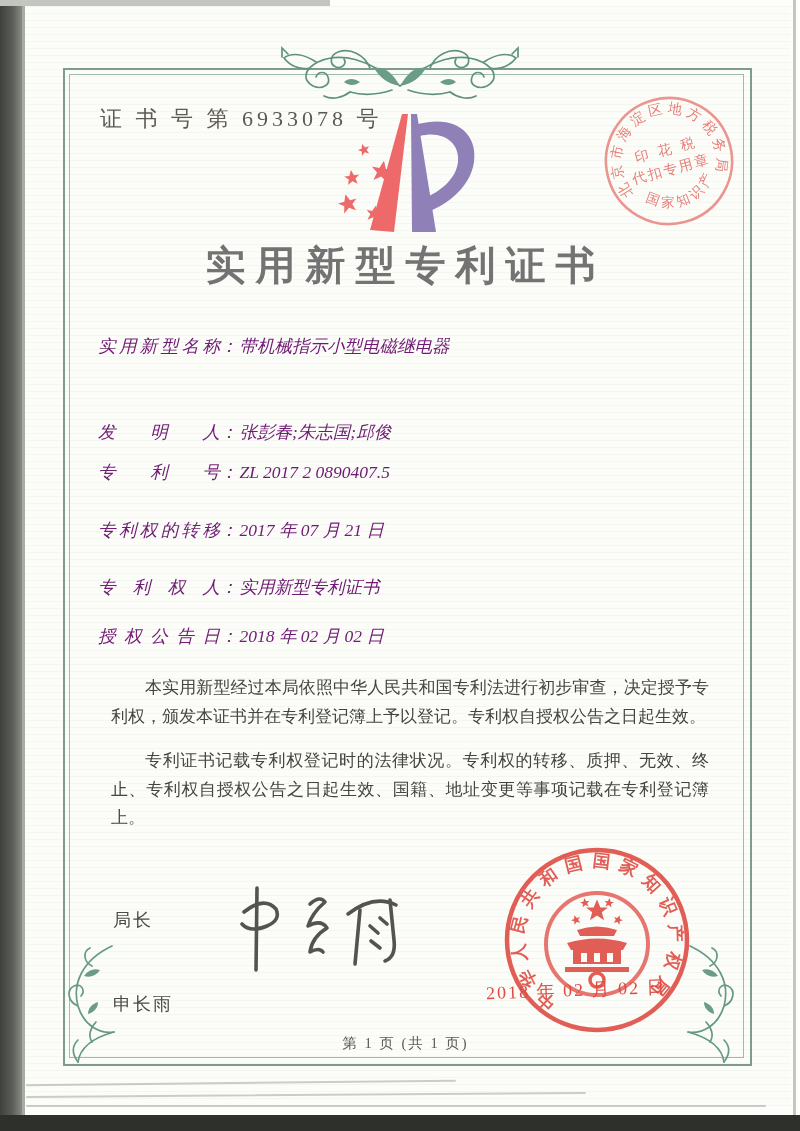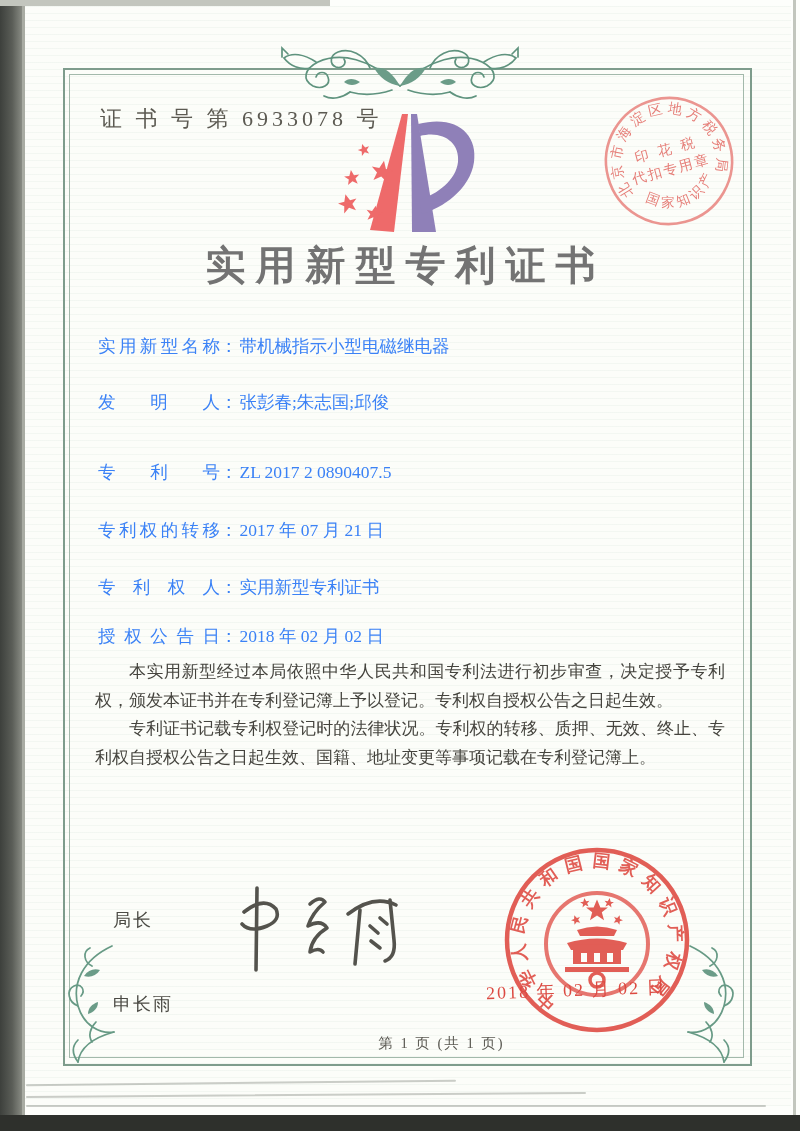--- a/index.html
+++ b/index.html
@@ -23,33 +23,33 @@
     border:1px solid #a3b9ab;}
   .ornament-top{position:absolute;left:280px;top:38px;width:240px;height:72px;}
   .flourish{position:absolute;width:72px;height:122px;}
   .flourish.bl{left:48px;top:942px;}
   .flourish.br{left:682px;top:942px;transform:scaleX(-1);}
   .cert-no{position:absolute;left:100px;top:104px;font-size:22px;letter-spacing:4px;color:#5c5a52;}
   .logo{position:absolute;left:338px;top:110px;width:140px;height:128px;}
   .tax-stamp{position:absolute;left:594px;top:86px;width:150px;height:150px;opacity:.92;}
   .title{position:absolute;left:63px;top:238px;width:685px;text-align:center;
     font-size:40px;font-weight:600;letter-spacing:10px;color:#737373;}
-  .field-row{position:absolute;left:98px;font-size:17.5px;color:#3b82f6;white-space:nowrap;}
+  .field-row{position:absolute;left:98px;font-size:17.5px;color:#701a75;white-space:nowrap;font-style:italic;}
   .field-label{display:inline-block;width:122px;text-align:justify;text-align-last:justify;vertical-align:bottom;}
   .field-colon{display:inline-block;margin-right:2px;}
   .paras{position:absolute;left:95px;top:658px;width:630px;font-size:17px;
     line-height:28.5px;color:#45443e;text-align:justify;}
-  .paras p{margin:0;text-indent:2em;}
+  .paras p{margin:16px;text-indent:2em;}
   .signer{position:absolute;left:113px;font-size:18px;color:#4b4a44;letter-spacing:2px;font-family:Liberation Serif, serif;}
   .signature{position:absolute;left:222px;top:878px;width:210px;height:110px;}
   .office-seal{position:absolute;left:497px;top:840px;width:200px;height:200px;opacity:.93;}
   .seal-date{position:absolute;left:486px;top:978px;font-size:18px;color:#dc4a42;
     letter-spacing:2px;transform:rotate(-2deg);white-space:nowrap;}
   .footer{position:absolute;left:63px;top:1034px;width:685px;text-align:center;
-    font-size:14.5px;color:#5a5952;letter-spacing:2px;margin-left:36px;}
+    font-size:14.5px;color:#5a5952;letter-spacing:2px;}
   svg text{font-family:"Liberation Serif","DejaVu Serif",serif;}
 </style>
 </head>
 <body>
 
 <svg width="0" height="0" style="position:absolute" aria-hidden="true">
   <defs>
     <path id="star" d="M0,-10L2.94,-3.09L9.51,-3.09L4.19,1.18L6.12,8.09L0,4L-6.12,8.09L-4.19,1.18L-9.51,-3.09L-2.94,-3.09Z"></path>
   </defs>
 </svg>
@@ -140,21 +140,21 @@
       <textPath href="#taxBot" startOffset="4%">国家知识产权局</textPath>
     </text>
     <text x="75" y="68" text-anchor="middle" font-size="14" style="letter-spacing:3px">印 花 税</text>
     <text x="75" y="88" text-anchor="middle" font-size="14" style="letter-spacing:2px">代扣专用章</text>
   </g>
 </svg>
 
 <div class="field-row" style="top:334px">
   <span class="field-label">实用新型名称</span><span class="field-colon">：</span><span>带机械指示小型电磁继电器</span>
 </div>
-<div class="field-row" style="top:390px">
+<div class="field-row" style="top:420px">
   <span class="field-label">发 明 人</span><span class="field-colon">：</span><span>张彭春;朱志国;邱俊</span>
 </div>
 <div class="field-row" style="top:460px">
   <span class="field-label">专 利 号</span><span class="field-colon">：</span><span>ZL 2017 2 0890407.5</span>
 </div>
 <div class="field-row" style="top:518px">
   <span class="field-label">专利权的转移</span><span class="field-colon">：</span><span>2017 年 07 月 21 日</span>
 </div>
 <div class="field-row" style="top:575px">
   <span class="field-label">专 利 权 人</span><span class="field-colon">：</span><span>实用新型专利证书</span>

